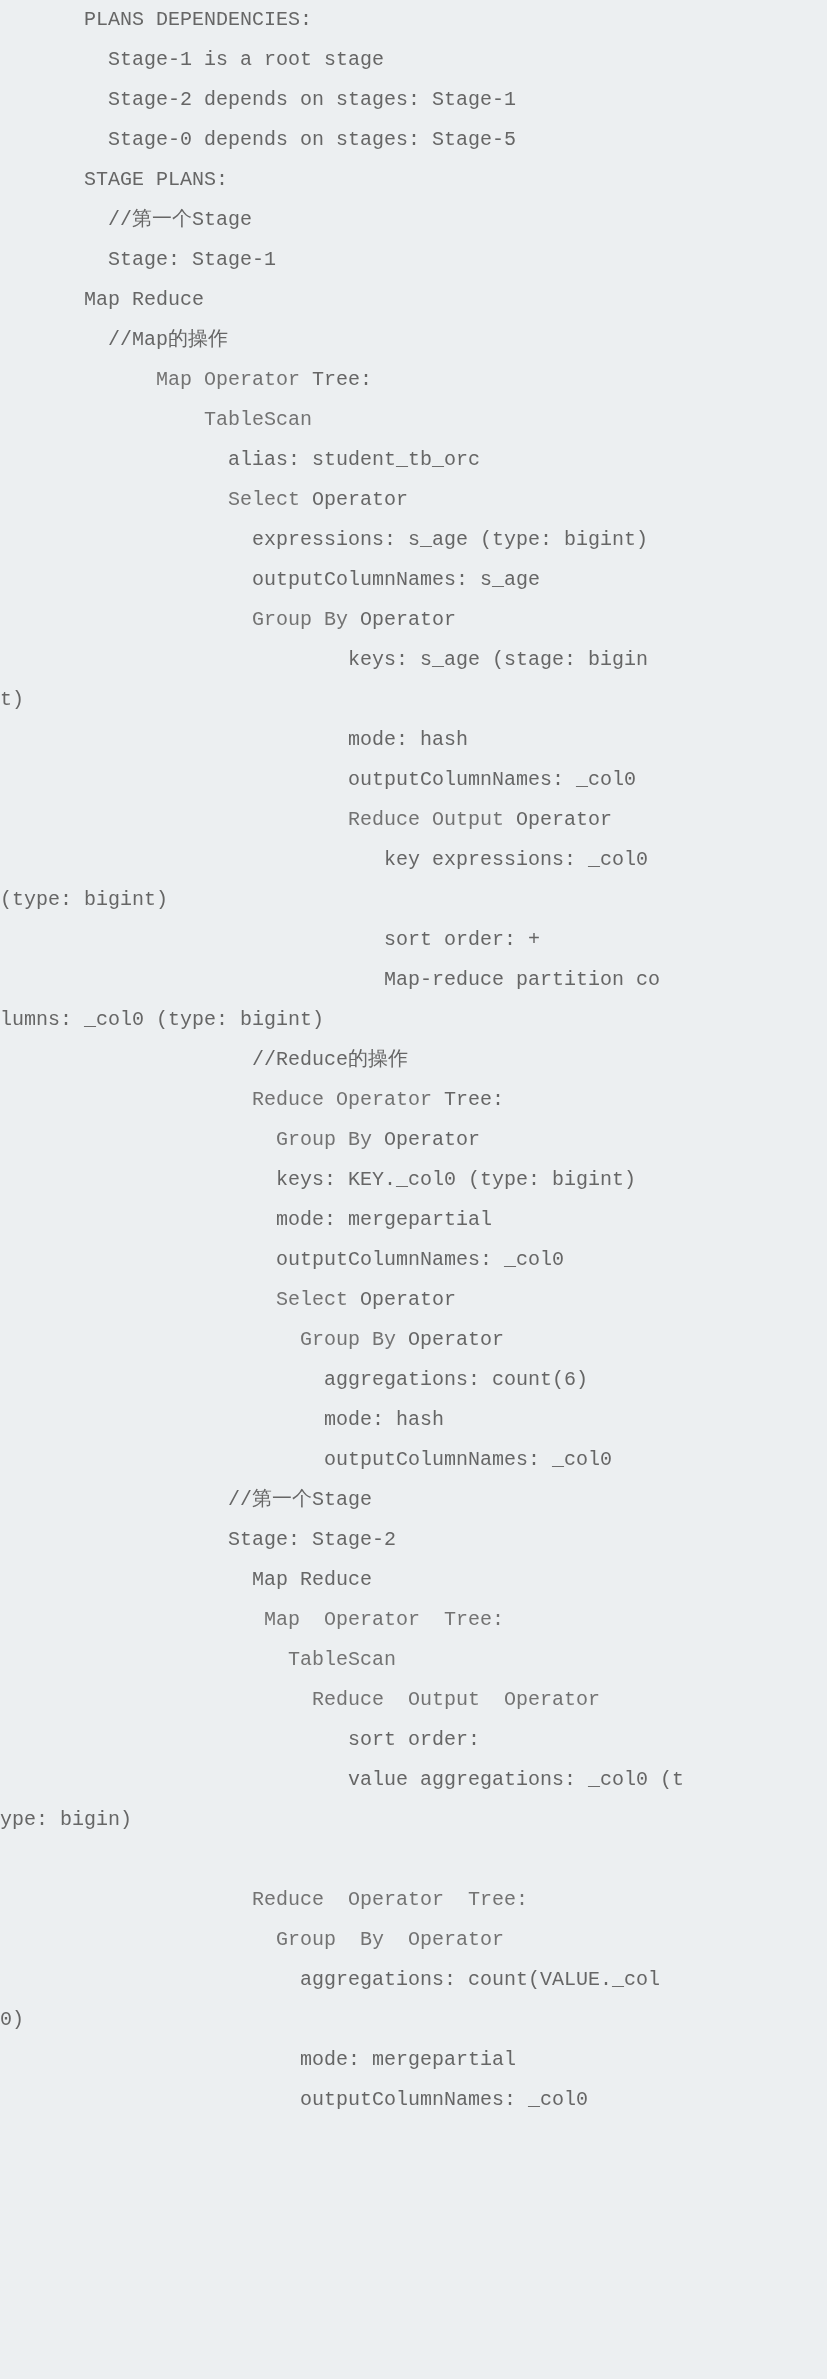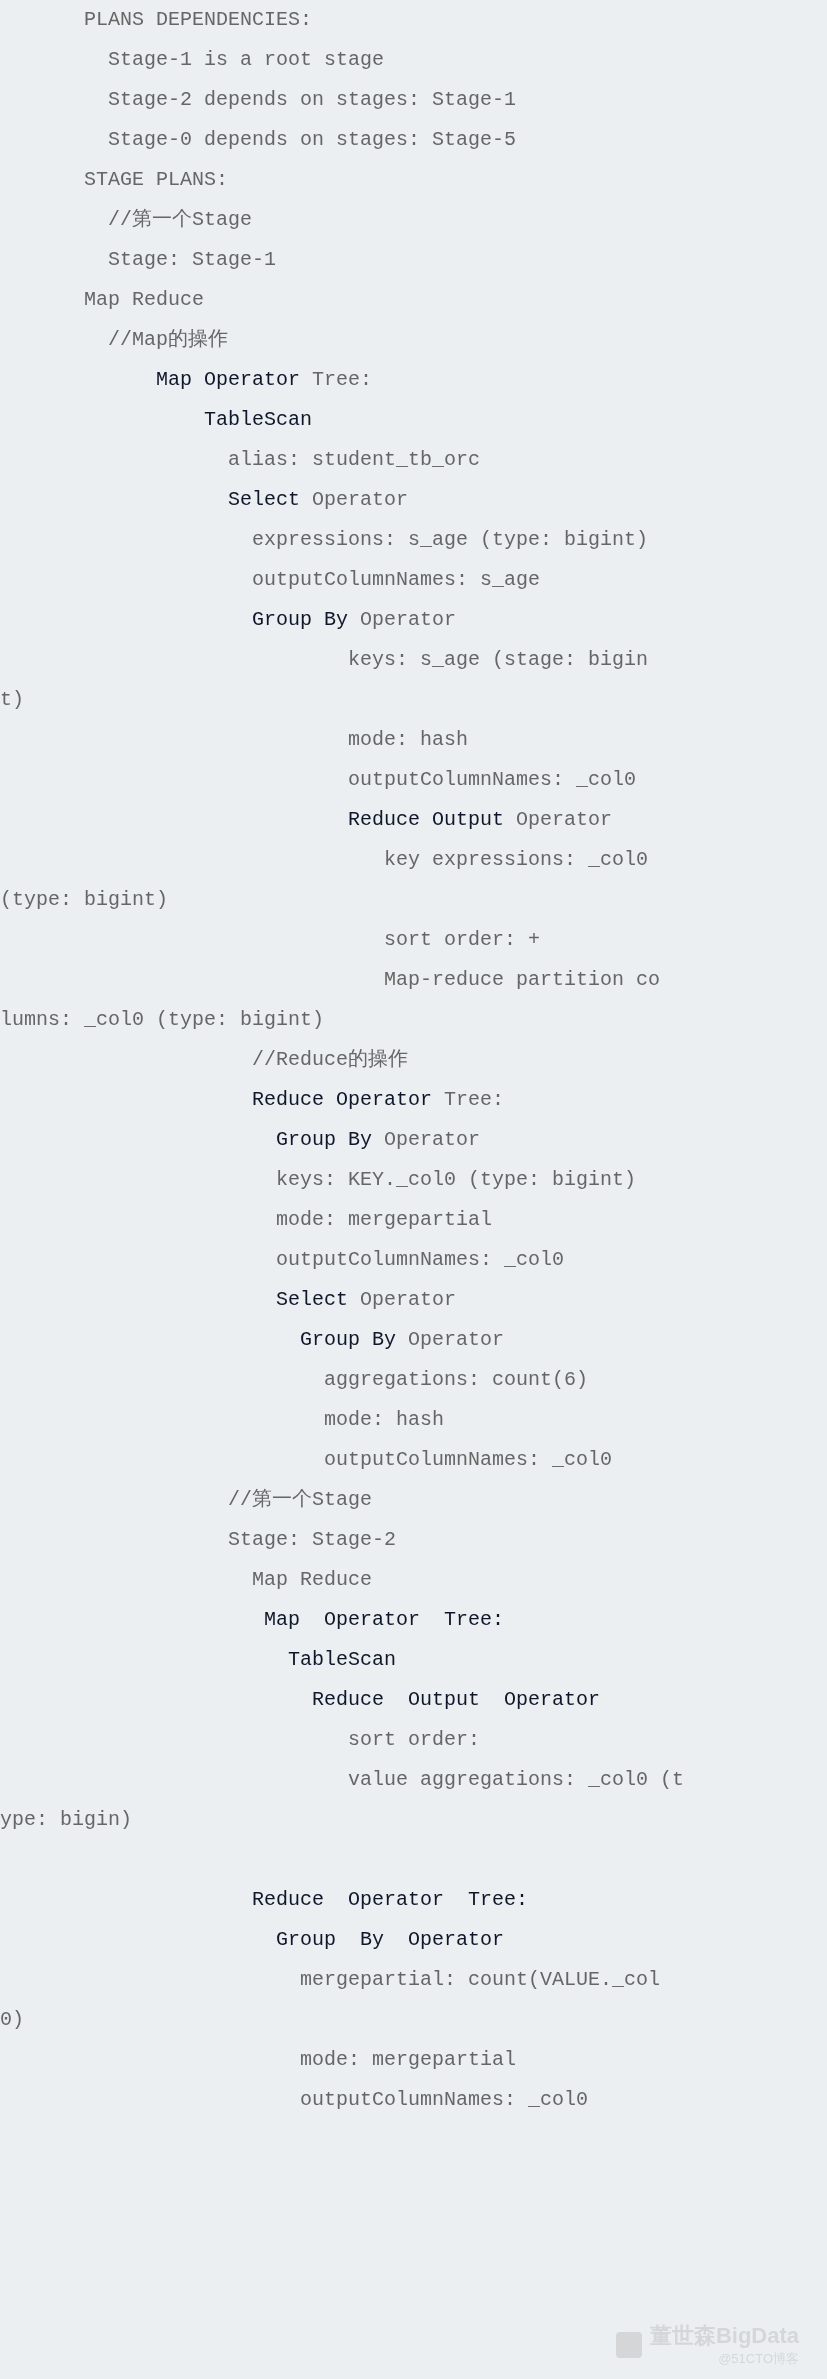--- a/index.html
+++ b/index.html
@@ -14,21 +14,21 @@
     min-height: 2379px;
     box-sizing: border-box;
     background: #eceff1;
     font-family: "Courier New", Courier, monospace;
     font-size: 20px;
     line-height: 2.0;
     color: #666666;
     white-space: pre;
     overflow: hidden;
   }
-  .k { color: #0f172a; }
+  .k { color: #737373; }
   .watermark {
     position: absolute;
     bottom: 12px;
     right: 28px;
     width: 260px;
     color: rgba(0,0,0,0.10);
     font-family: "Segoe UI", "PingFang SC", "Microsoft YaHei", sans-serif;
     text-align: right;
     pointer-events: none;
     line-height: 1.2;
@@ -87,20 +87,17 @@
 <span>       </span><span>              Map Reduce</span>
 <span>       </span><span>               </span><span class="k">Map  Operator  Tree:</span>
 <span>       </span><span>                 </span><span class="k">TableScan</span>
 <span>       </span><span>                   </span><span class="k">Reduce  Output  Operator</span>
 <span>       </span><span>                      sort order:</span>
 <span>       </span><span>                      value aggregations: _col0 (t</span>
 <span>ype: bigin)</span>
 <span> </span>
 <span>       </span><span>              </span><span class="k">Reduce  Operator  Tree:</span>
 <span>       </span><span>                </span><span class="k">Group  By  Operator</span>
-<span>       </span><span>                  mergepartial: count(VALUE._col</span>
+<span>       </span><span>                  aggregations: count(VALUE._col</span>
 <span>0)</span>
 <span>       </span><span>                  mode: mergepartial</span>
 <span>       </span><span>                  outputColumnNames: _col0</span>
-<div class="watermark">
-  <span class="wm-logo"></span><span class="wm-text"><div class="wm-main">董世森BigData</div><div class="wm-sub">@51CTO博客</div></span>
-</div>
 </div>
 
 </body></html>

